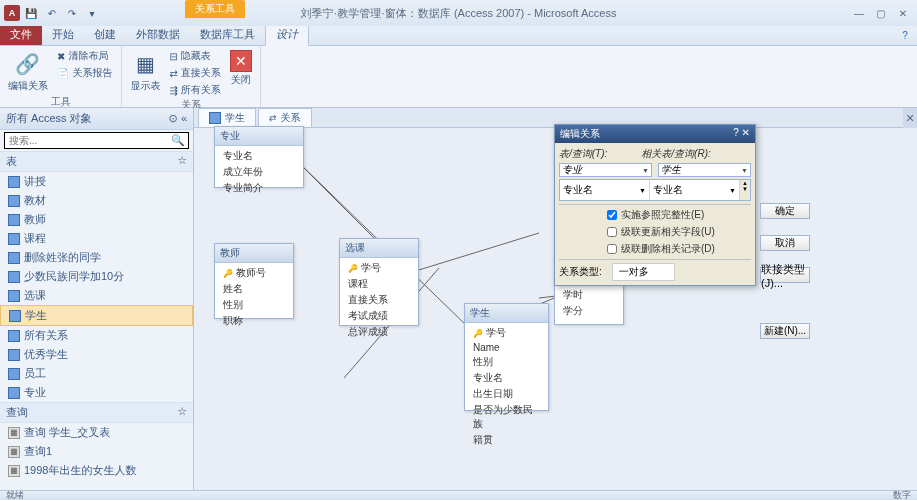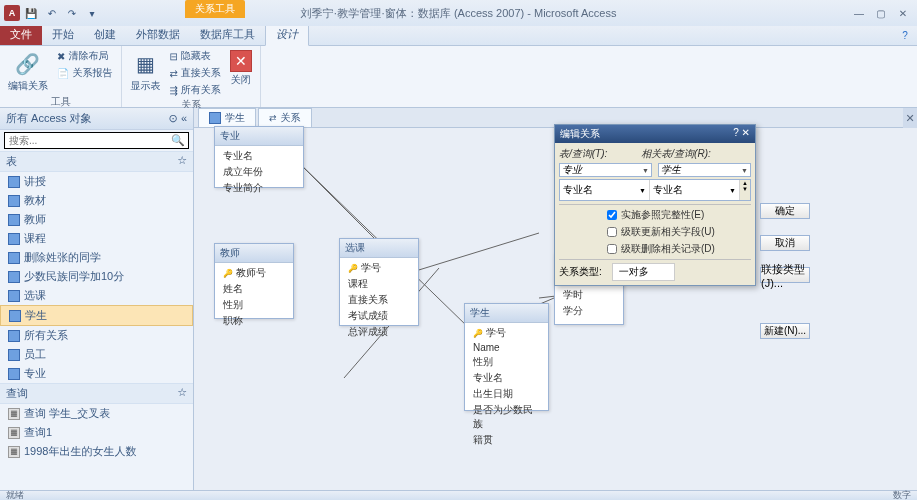--- a/index.html
+++ b/index.html
@@ -208,20 +208,24 @@
         <div class="nav-item sel">
           <span class="tbl-ico"></span>
           <span>学生</span>
         </div>
         <div class="nav-item">
           <span class="tbl-ico"></span>
           <span>所有关系</span>
         </div>
         <div class="nav-item">
           <span class="tbl-ico"></span>
+          <span>优秀学生</span>
+        </div>
+        <div class="nav-item">
+          <span class="tbl-ico"></span>
           <span>员工</span>
         </div>
         <div class="nav-item">
           <span class="tbl-ico"></span>
           <span>专业</span>
         </div>
       </div>
     <div class="nav-group">
         <span>查询</span>
         <span>☆</span>

